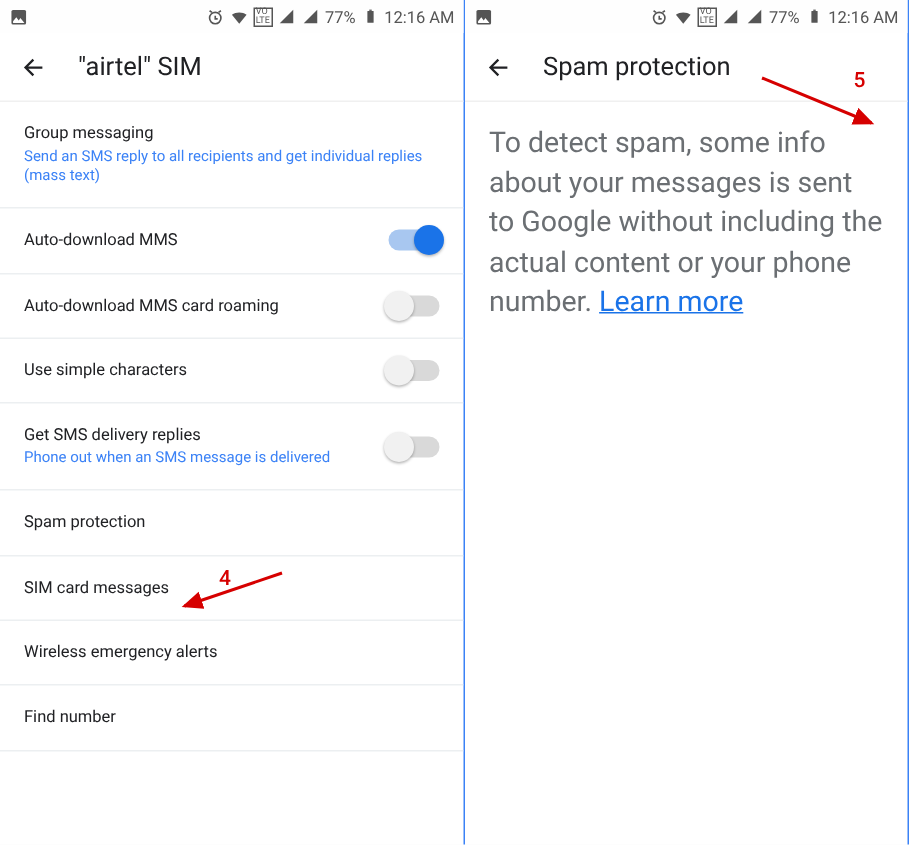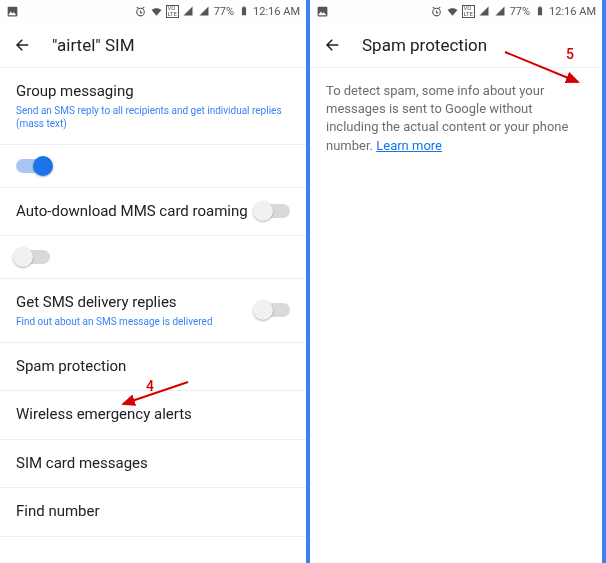--- a/index.html
+++ b/index.html
@@ -12,21 +12,21 @@
     overflow: hidden;
     font-size: 14px;
     color: #202124;
   }
   .phone {
     background: #fff;
     height: 563px;
     position: relative;
     display: flex;
     flex-direction: column;
-    border-right: 4px solid #3b82f6;
+    border-right: 1px solid #3b82f6;
   }
   .phone.left { width: 310px; }
   .phone.right { width: 296px; }
   .statusbar {
     height: 22px;
     background: #fefefe;
     display: flex;
     align-items: center;
     justify-content: flex-end;
     padding: 0 6px;
@@ -48,38 +48,38 @@
   .back-arrow { width:18px; height:18px; }
   .list { flex:1; overflow:hidden; }
   .row {
     padding: 14px 16px;
     border-bottom: 1px solid #eceff1;
     display: flex;
     align-items: center;
     position: relative;
   }
   .row .txt { flex: 1; }
-  .row .primary { font-size: 15px; color: #202124; line-height: 1.3; }
+  .row .primary { font-size: 11px; color: #202124; line-height: 1.3; }
   .row .secondary { font-size: 10px; color: #3b82f6; margin-top: 2px; line-height: 1.3; }
   .toggle {
     width: 34px; height: 14px; border-radius: 7px;
     position: relative; flex-shrink: 0;
   }
   .toggle .knob {
     width: 20px; height: 20px; border-radius: 50%;
     position: absolute; top: -3px;
     box-shadow: 0 1px 2px rgba(0,0,0,0.3);
   }
   .toggle.on { background: #a8c7f0; }
   .toggle.on .knob { right: -3px; background: #1a73e8; }
   .toggle.off { background: #d9d9d9; }
   .toggle.off .knob { left: -3px; background: #f1f1f1; }
   .info-block {
     padding: 14px 16px;
-    font-size: 13px;
+    font-size: 19px;
     color: #6b6f73;
     line-height: 1.4;
   }
   .link { color: #1a73e8; text-decoration: underline; }
   
   .anno { position:absolute; pointer-events:none; }
   .anno svg { overflow:visible; }
   .anno-label { position:absolute; color:#d60000; font-size:14px; font-weight:500; pointer-events:none; }
 </style>
 </head>
@@ -137,59 +137,65 @@
   </div>
 
   <div class="list" id="left-list">
       <div class="row">
         <div class="txt">
           <div class="primary">Group messaging</div>
           <div class="secondary">Send an SMS reply to all recipients and get individual replies (mass text)</div>
         </div>
       </div>
       <div class="row">
+        <div class="txt">
+          <div class="primary">Auto-download MMS</div>
+        </div>
         <div class="toggle on">
           <div class="knob"></div>
         </div>
       </div>
       <div class="row">
         <div class="txt">
           <div class="primary">Auto-download MMS card roaming</div>
         </div>
         <div class="toggle off">
           <div class="knob"></div>
         </div>
       </div>
       <div class="row">
+        <div class="txt">
+          <div class="primary">Use simple characters</div>
+        </div>
         <div class="toggle off">
           <div class="knob"></div>
         </div>
       </div>
       <div class="row">
         <div class="txt">
           <div class="primary">Get SMS delivery replies</div>
-          <div class="secondary">Find out about an SMS message is delivered</div>
+          <div class="secondary">Phone out when an SMS message is delivered</div>
         </div>
         <div class="toggle off">
           <div class="knob"></div>
         </div>
       </div>
       <div class="row">
         <div class="txt">
           <div class="primary">Spam protection</div>
         </div>
       </div>
       <div class="row">
         <div class="txt">
+          <div class="primary">SIM card messages</div>
+        </div>
+      </div>
+      <div class="row">
+        <div class="txt">
           <div class="primary">Wireless emergency alerts</div>
-        </div>
-      </div>
-      <div class="row">
-        <div class="txt">
-          <div class="primary">SIM card messages</div>
         </div>
       </div>
       <div class="row">
         <div class="txt">
           <div class="primary">Find number</div>
         </div>
       </div>
     </div>
 
   <span class="anno-label" style="left:146px; top:378px;">4</span>

